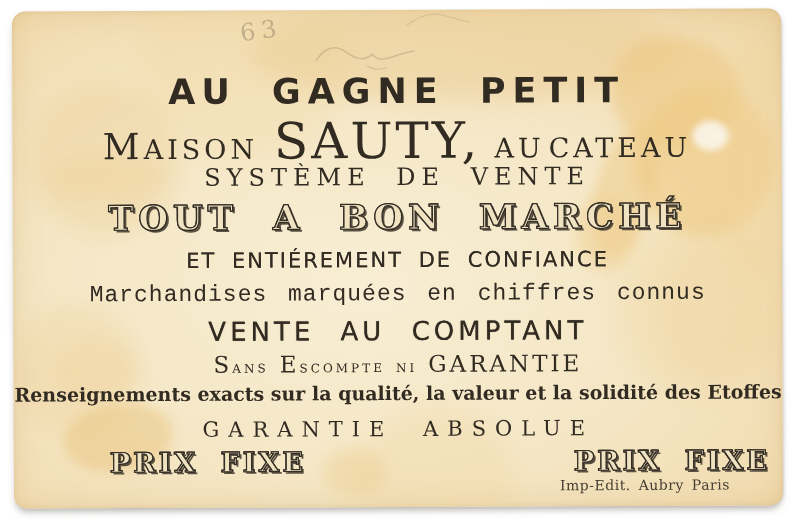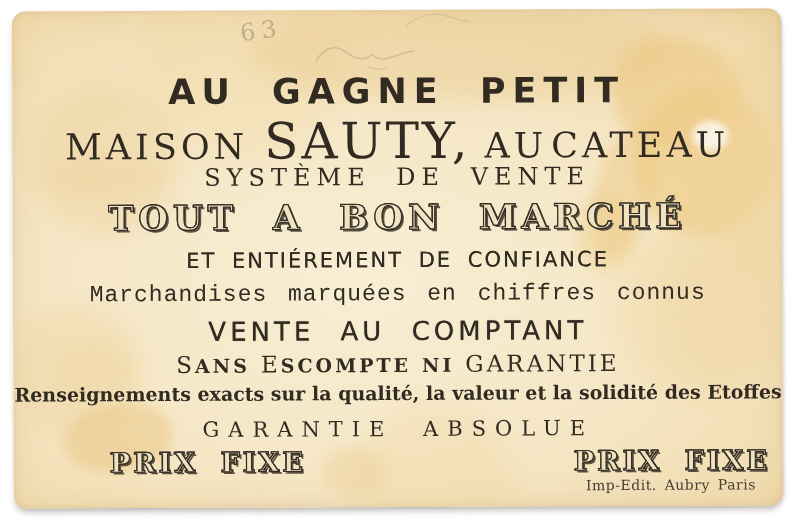--- a/index.html
+++ b/index.html
@@ -40,21 +40,21 @@
   .f-serif{font-family:"DejaVu Serif","Liberation Serif",serif;}
   .f-sans {font-family:"DejaVu Sans","Liberation Sans",sans-serif;}
   .f-mono {font-family:"Liberation Mono","DejaVu Sans Mono",monospace;}
 
   .baseline-row{display:flex;justify-content:center;align-items:baseline;}
 
   
   .maison{letter-spacing:4px;}
   .maison .big {font-size:36px;}
   .maison .xl  {font-size:50px;letter-spacing:3px;margin:0 14px 0 16px;}
-  .maison .sm  {font-size:35px;}
+  .maison .sm  {font-size:27px;}
   .maison .gap {margin-left:4px;}
 
   .systeme{font-size:24px;letter-spacing:6px;word-spacing:12px;}
 
   
   .deco{
     font-family:"DejaVu Serif","Liberation Serif",serif;font-weight:bold;
     color:#f0e3c2;
     -webkit-text-stroke:1.2px #332d24;
     text-shadow:
@@ -65,31 +65,31 @@
   .slogan{font-size:34px;letter-spacing:5px;word-spacing:18px;}
 
   .confiance{font-size:21px;letter-spacing:2px;word-spacing:7px;
              text-shadow:0 0 0.6px rgba(49,43,34,0.9);}
   .marchandises{font-size:23px;letter-spacing:1px;word-spacing:6px;}
   .vente{font-size:26px;letter-spacing:4px;word-spacing:14px;
          text-shadow:0 0 0.7px rgba(49,43,34,0.95);}
 
   .escompte{letter-spacing:3px;}
   .escompte .lg{font-size:23px;}
-  .escompte .sm{font-size:19px;font-weight:bold;}
+  .escompte .sm{font-size:12px;}
   .escompte .gap{margin-left:11px;}
 
   .renseignements{font-size:19px;font-weight:bold;letter-spacing:0px;}
   .garantie{font-size:21px;letter-spacing:9px;word-spacing:14px;}
 
   .prix{position:absolute;top:436px;font-size:27px;letter-spacing:3px;word-spacing:10px;}
   .prix.left{left:96px;}
   .prix.right{left:560px;}
 
-  .imprint{position:absolute;top:468px;left:572px;font-size:14px;
+  .imprint{position:absolute;top:468px;left:546px;font-size:14px;
            font-family:"DejaVu Serif","Liberation Serif",serif;color:#453e32;
            letter-spacing:0.5px;word-spacing:3px;}
 
   .pencil{position:absolute;left:228px;top:6px;
           font-family:"DejaVu Serif",serif;font-size:24px;
           color:rgba(135,119,94,0.45);transform:rotate(-7deg);letter-spacing:6px;}
   .squiggle{position:absolute;left:300px;top:16px;opacity:0.55;}
   .squiggle2{position:absolute;left:390px;top:-4px;opacity:0.4;}
 </style>
 </head>

